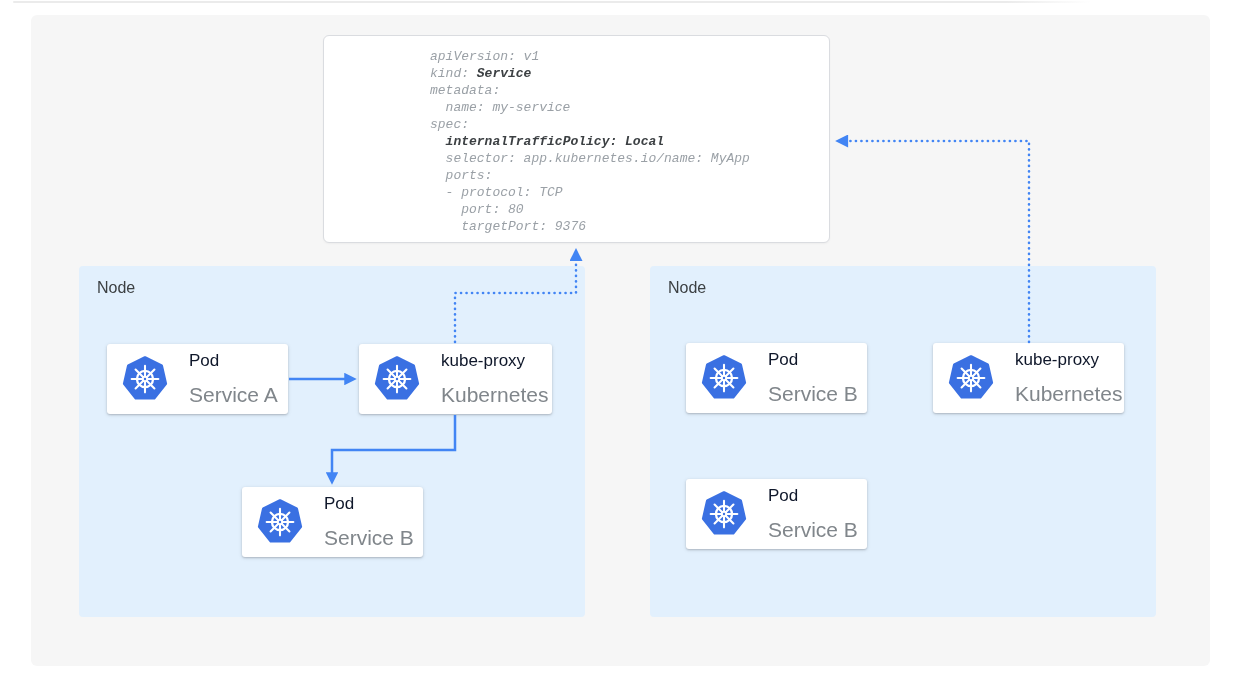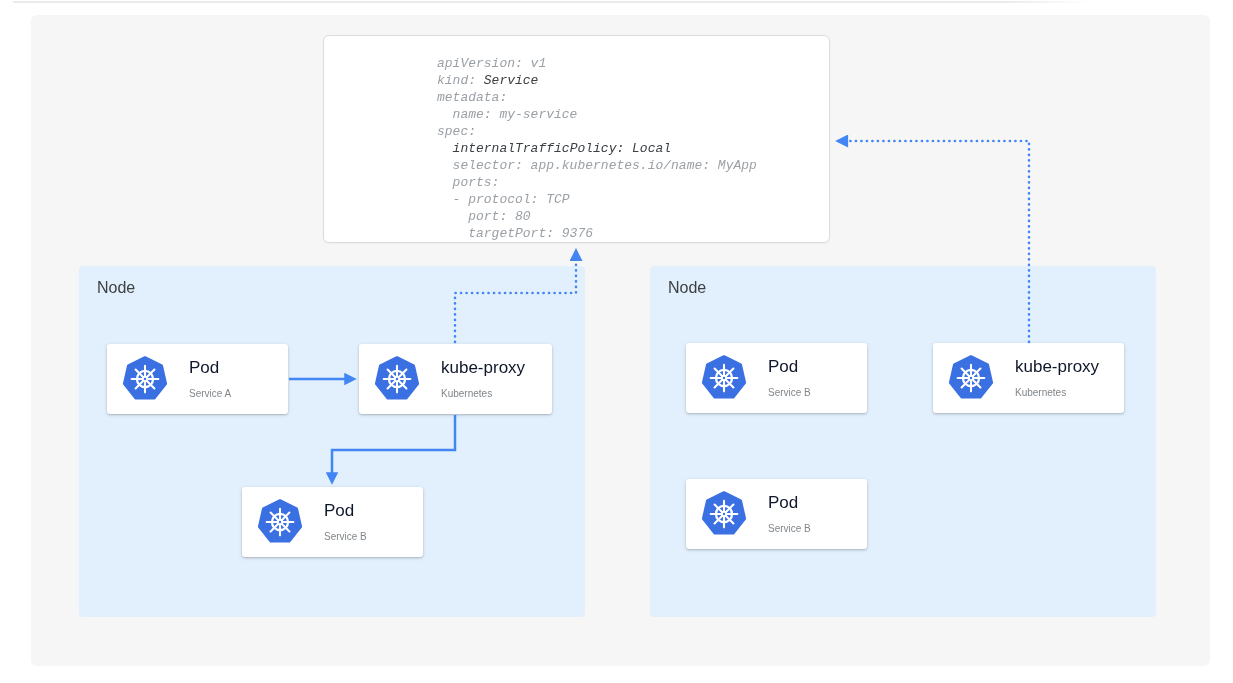--- a/index.html
+++ b/index.html
@@ -29,30 +29,30 @@
     position: absolute;
     left: 323px; top: 35px;
     width: 507px; height: 208px;
     background: #ffffff;
     border: 1px solid #dadce0;
     border-radius: 6px;
     box-sizing: border-box;
     box-shadow: 0 1px 2px rgba(0,0,0,0.04);
   }
   .code {
-    margin: 8px;
+    margin: 1px;
     padding: 11px 0 0 105px;
     font-family: "Liberation Mono", "DejaVu Sans Mono", monospace;
     font-style: italic;
     font-size: 13px;
     line-height: 17px;
     color: #9aa0a6;
     white-space: pre;
   }
-  .code .b { font-weight: normal; color: #3c4043; }
+  .code .b { font-weight: bold; color: #3c4043; }
   .node {
     position: absolute;
     top: 266px;
     width: 506px; height: 351px;
     background: #e2f0fd;
     border-radius: 4px;
   }
   .node-left  { left: 79px; }
   .node-right { left: 650px; }
   .node-label {
@@ -77,21 +77,21 @@
     flex: 0 0 46px;
     display: inline-block;
   }
   .card-text {
     display: flex;
     flex-direction: column;
     margin-left: 21px;
     line-height: 1.25;
   }
   .card-title { font-size: 17px; color: #0f172a; }
-  .card-subtitle { font-size: 10px; color: #80868b; margin-top: 10px; }
+  .card-subtitle { font-size: 21px; color: #80868b; margin-top: 10px; }
   .wires {
     position: absolute;
     left: 0; top: 0;
     width: 1233px; height: 683px;
     pointer-events: none;
   }
   .wire-solid {
     fill: none;
     stroke: #4285f4;
     stroke-width: 2.5;

